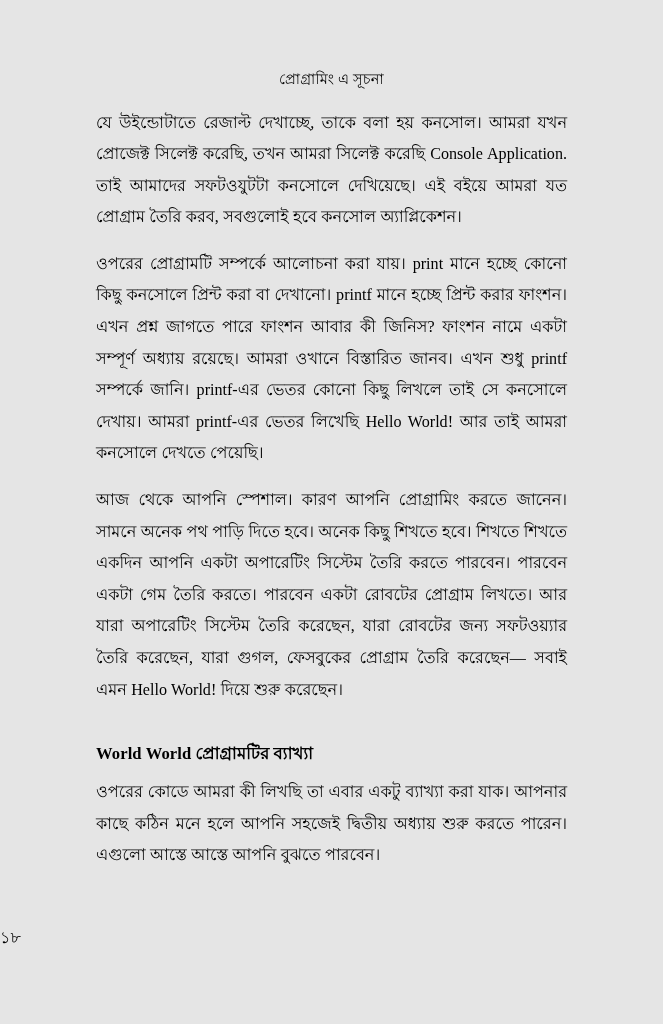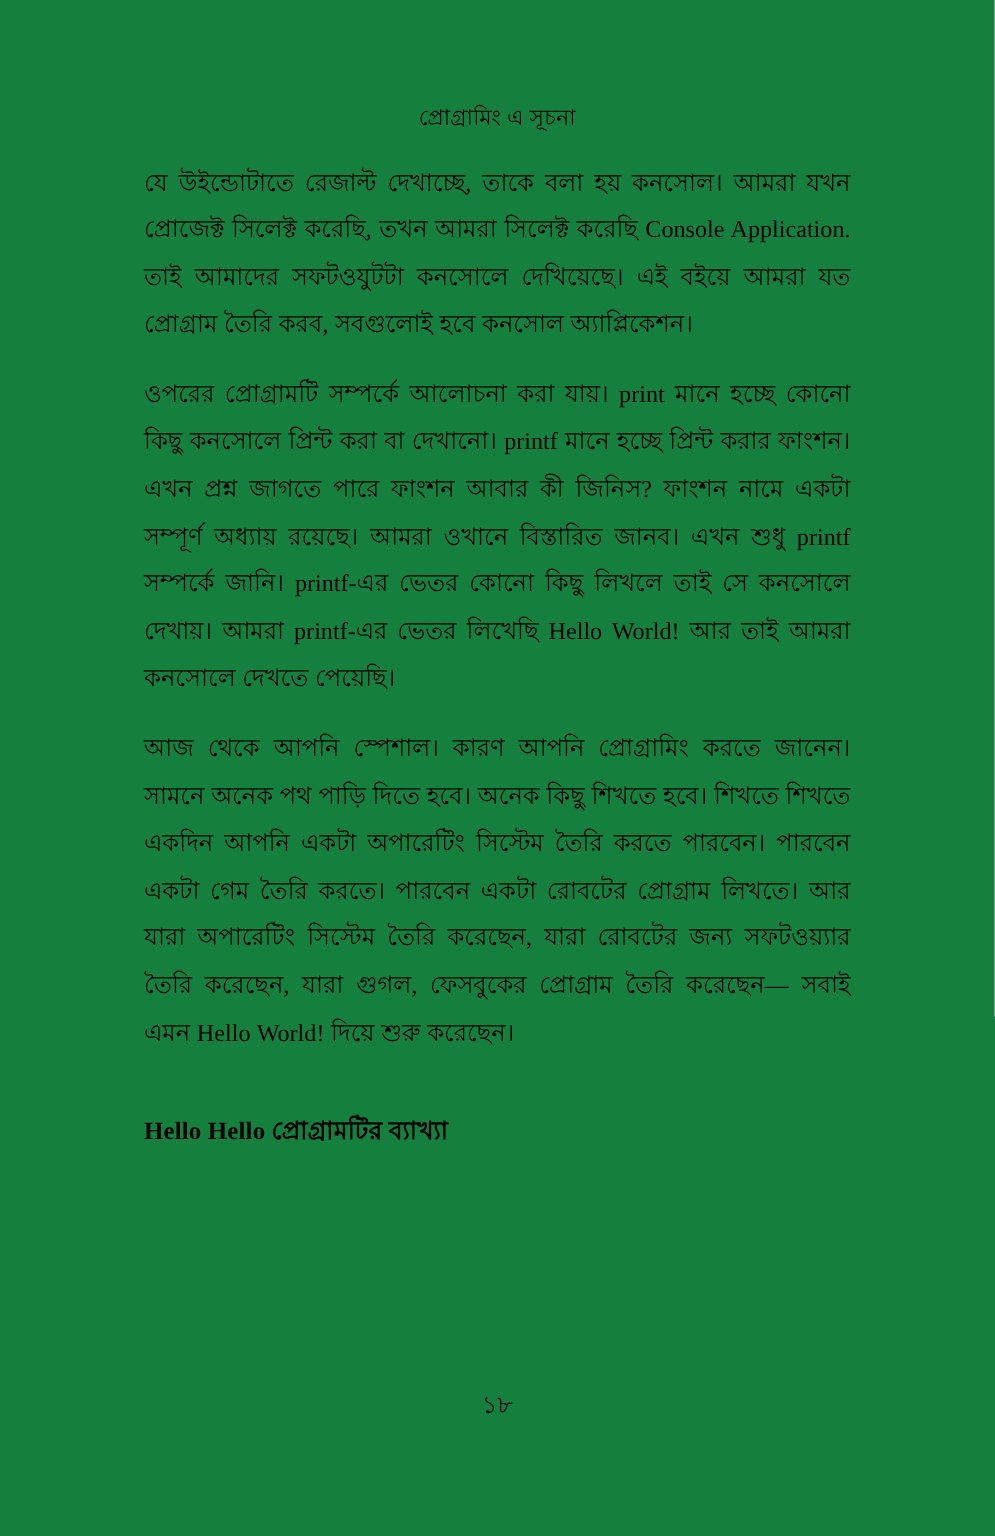--- a/index.html
+++ b/index.html
@@ -14,21 +14,21 @@
     position: relative;
     overflow: hidden;
     font-family: "Liberation Serif", "DejaVu Serif", serif;
     color: #000000;
     -webkit-font-smoothing: antialiased;
   }
 
   .page {
     position: absolute;
     inset: 0;
-    background: #15803d;
+    background: #e5e5e5;
   }
 
   .content {
     position: absolute;
     left: 96px;
     top: 0;
     width: 471px;
   }
 
   
@@ -66,21 +66,20 @@
     font-weight: bold;
     text-align: left;
     letter-spacing: 0.1px;
   }
 
   .folio {
     position: absolute;
     left: 0;
     right: 0;
     top: 930px;
-    text-align: center;
     font-size: 16px;
     line-height: 1;
   }
 </style>
 </head>
 <body>
 
 <div class="page">
 
   <div class="content">
@@ -89,21 +88,22 @@
 
     <div class="body-text">
 
       <p class="para">যে উইন্ডোটাতে রেজাল্ট দেখাচ্ছে, তাকে বলা হয় কনসোল। আমরা যখন প্রোজেক্ট সিলেক্ট করেছি, তখন আমরা সিলেক্ট করেছি Console Application. তাই আমাদের সফটওযুটটা কনসোলে দেখিয়েছে। এই বইয়ে আমরা যত প্রোগ্রাম তৈরি করব, সবগুলোই হবে কনসোল অ্যাপ্লিকেশন।</p>
 
       <p class="para">ওপরের প্রোগ্রামটি সম্পর্কে আলোচনা করা যায়। print মানে হচ্ছে কোনো কিছু কনসোলে প্রিন্ট করা বা দেখানো। printf মানে হচ্ছে প্রিন্ট করার ফাংশন। এখন প্রশ্ন জাগতে পারে ফাংশন আবার কী জিনিস? ফাংশন নামে একটা সম্পূর্ণ অধ্যায় রয়েছে। আমরা ওখানে বিস্তারিত জানব। এখন শুধু printf সম্পর্কে জানি। printf-এর ভেতর কোনো কিছু লিখলে তাই সে কনসোলে দেখায়। আমরা printf-এর ভেতর লিখেছি Hello World! আর তাই আমরা কনসোলে দেখতে পেয়েছি।</p>
 
 
       <p class="para">আজ থেকে আপনি স্পেশাল। কারণ আপনি প্রোগ্রামিং করতে জানেন। সামনে অনেক পথ পাড়ি দিতে হবে। অনেক কিছু শিখতে হবে। শিখতে শিখতে একদিন আপনি একটা অপারেটিং সিস্টেম তৈরি করতে পারবেন। পারবেন একটা গেম তৈরি করতে। পারবেন একটা রোবটের প্রোগ্রাম লিখতে। আর যারা অপারেটিং সিস্টেম তৈরি করেছেন, যারা রোবটের জন্য সফটওয়্যার তৈরি করেছেন, যারা গুগল, ফেসবুকের প্রোগ্রাম তৈরি করেছেন— সবাই এমন Hello World! দিয়ে শুরু করেছেন।</p>
 
-      <h2 class="section-heading">Hello Hello প্রোগ্রামটির ব্যাখ্যা</h2>
+      <h2 class="section-heading">World World প্রোগ্রামটির ব্যাখ্যা</h2>
 
+      <p class="para">ওপরের কোডে আমরা কী লিখছি তা এবার একটু ব্যাখ্যা করা যাক। আপনার কাছে কঠিন মনে হলে আপনি সহজেই দ্বিতীয় অধ্যায় শুরু করতে পারেন। এগুলো আস্তে আস্তে আপনি বুঝতে পারবেন।</p>
 
     </div>
   </div>
 
   <div class="folio">১৮</div>
 
 </div>
 
 </body></html>

